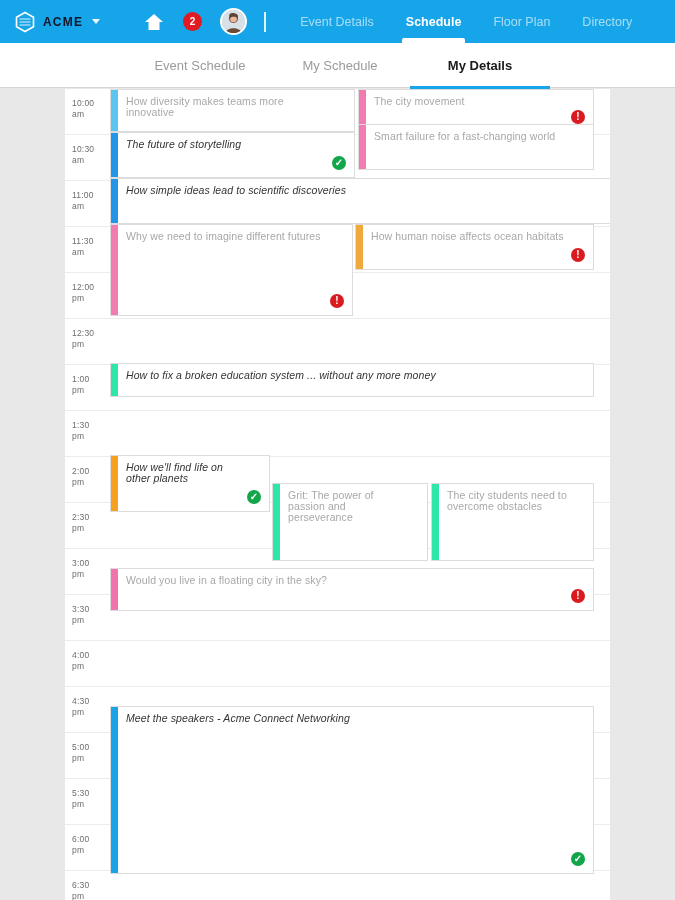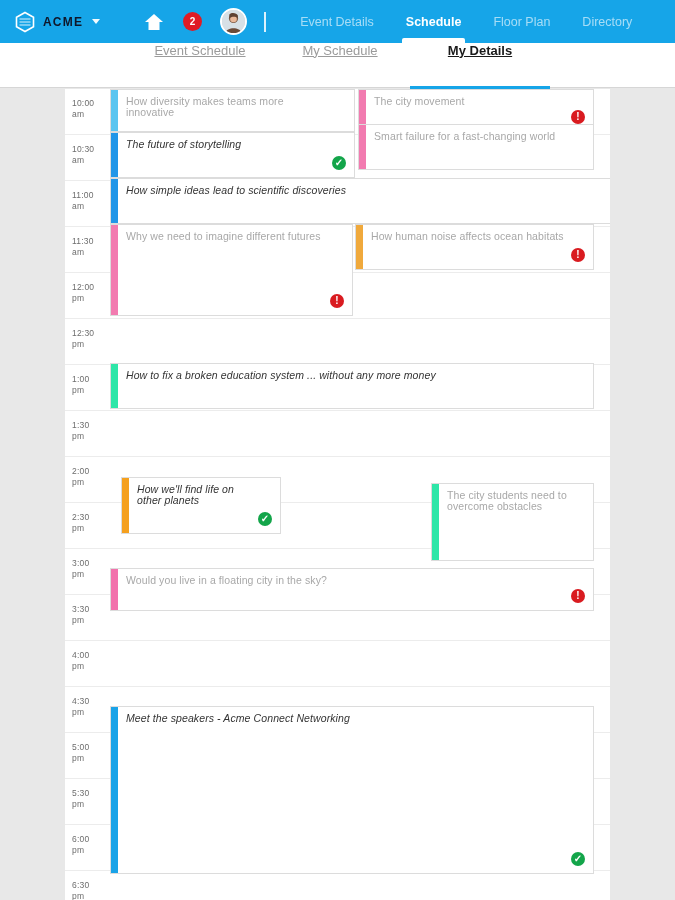--- a/index.html
+++ b/index.html
@@ -53,22 +53,22 @@
     height:5px; background:#fff; border-radius:2px 2px 0 0;
   }
 
   
   #subtabs {
     position:absolute; left:0; top:43px; width:675px; height:45px;
     background:#fff; border-bottom:1px solid #d6d6d6;
     display:flex; align-items:center;
   }
   .subtab {
-    position:relative; height:45px; display:flex; align-items:flex-start;
-    justify-content:center; font-size:13px; color:#9b9b9b; width:140px;text-decoration:underline;
+    position:relative; height:45px; display:flex; align-items:center;
+    justify-content:center; font-size:13px; color:#9b9b9b; width:140px;
   }
   #subtab-event { margin-left:130px; }
   .subtab.active { color:#1a1a1a; font-weight:bold; }
   .subtab.active .underline {
     position:absolute; left:0; right:0; bottom:-1px; height:3px; background:#16a5e8;
   }
   .subtab.active .pointer {
     position:absolute; left:50%; margin-left:-9px; bottom:-11px;
     width:0;height:0;border-left:9px solid transparent;border-right:9px solid transparent;
     border-top:9px solid #16a5e8;
@@ -257,28 +257,32 @@
       <div class="event dim" style="left: 45px; top: 135px; width: 243px; height: 92px;">
         <div class="bar" style="background: rgb(242, 123, 176);"></div>
         <div class="etitle">Why we need to imagine different futures</div>
         <div class="badge alert">!</div>
       </div>
       <div class="event dim" style="left: 290px; top: 135px; width: 239px; height: 46px;">
         <div class="bar" style="background: rgb(240, 169, 60);"></div>
         <div class="etitle">How human noise affects ocean habitats</div>
         <div class="badge alert">!</div>
       </div>
-      <div class="event strong" style="left: 45px; top: 274px; width: 484px; height: 46px;">
+      <div class="event strong" style="left: 45px; top: 274px; width: 484px; height: 34px;">
         <div class="bar" style="background: rgb(46, 230, 168);"></div>
         <div class="etitle">How to fix a broken education system ... without any more money</div>
       </div>
-      <div class="event strong" style="left: 56px; top: 366px; width: 160px; height: 57px; margin-top: 22px;">
+      <div class="event strong" style="left: 45px; top: 366px; width: 160px; height: 57px;">
         <div class="bar" style="background: rgb(245, 160, 30);"></div>
         <div class="etitle">How we'll find life on other planets</div>
         <div class="badge ok">✓</div>
+      </div>
+      <div class="event dim" style="left: 207px; top: 394px; width: 156px; height: 78px;">
+        <div class="bar" style="background: rgb(46, 230, 168);"></div>
+        <div class="etitle">Grit: The power of passion and perseverance</div>
       </div>
       <div class="event dim" style="left: 366px; top: 394px; width: 163px; height: 78px;">
         <div class="bar" style="background: rgb(46, 230, 168);"></div>
         <div class="etitle">The city students need to overcome obstacles</div>
       </div>
       <div class="event dim" style="left: 45px; top: 479px; width: 484px; height: 43px;">
         <div class="bar" style="background: rgb(242, 114, 172);"></div>
         <div class="etitle">Would you live in a floating city in the sky?</div>
         <div class="badge alert">!</div>
       </div>

